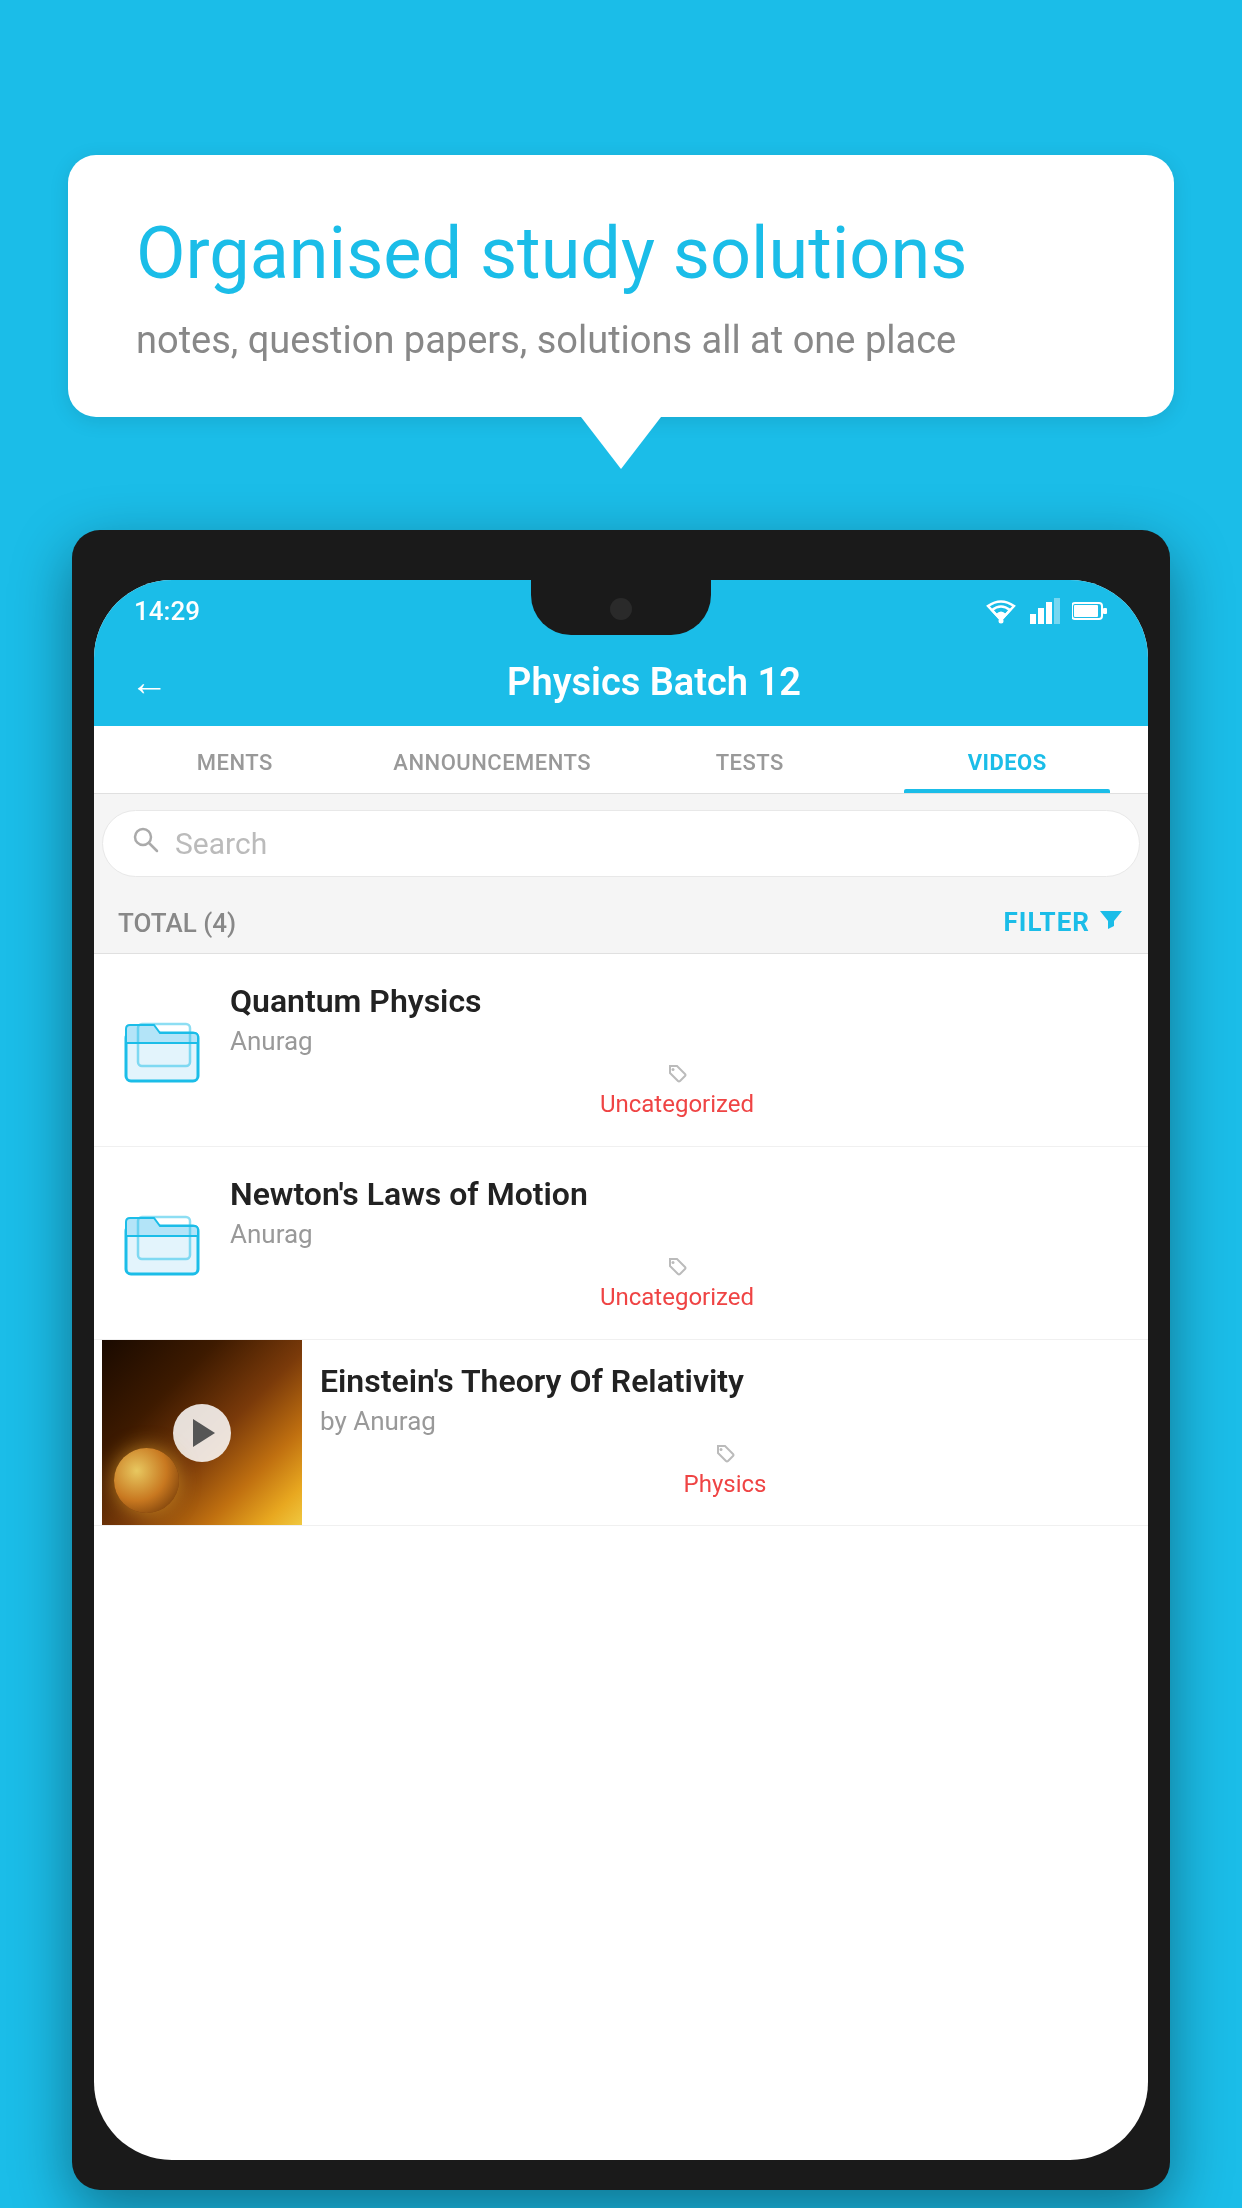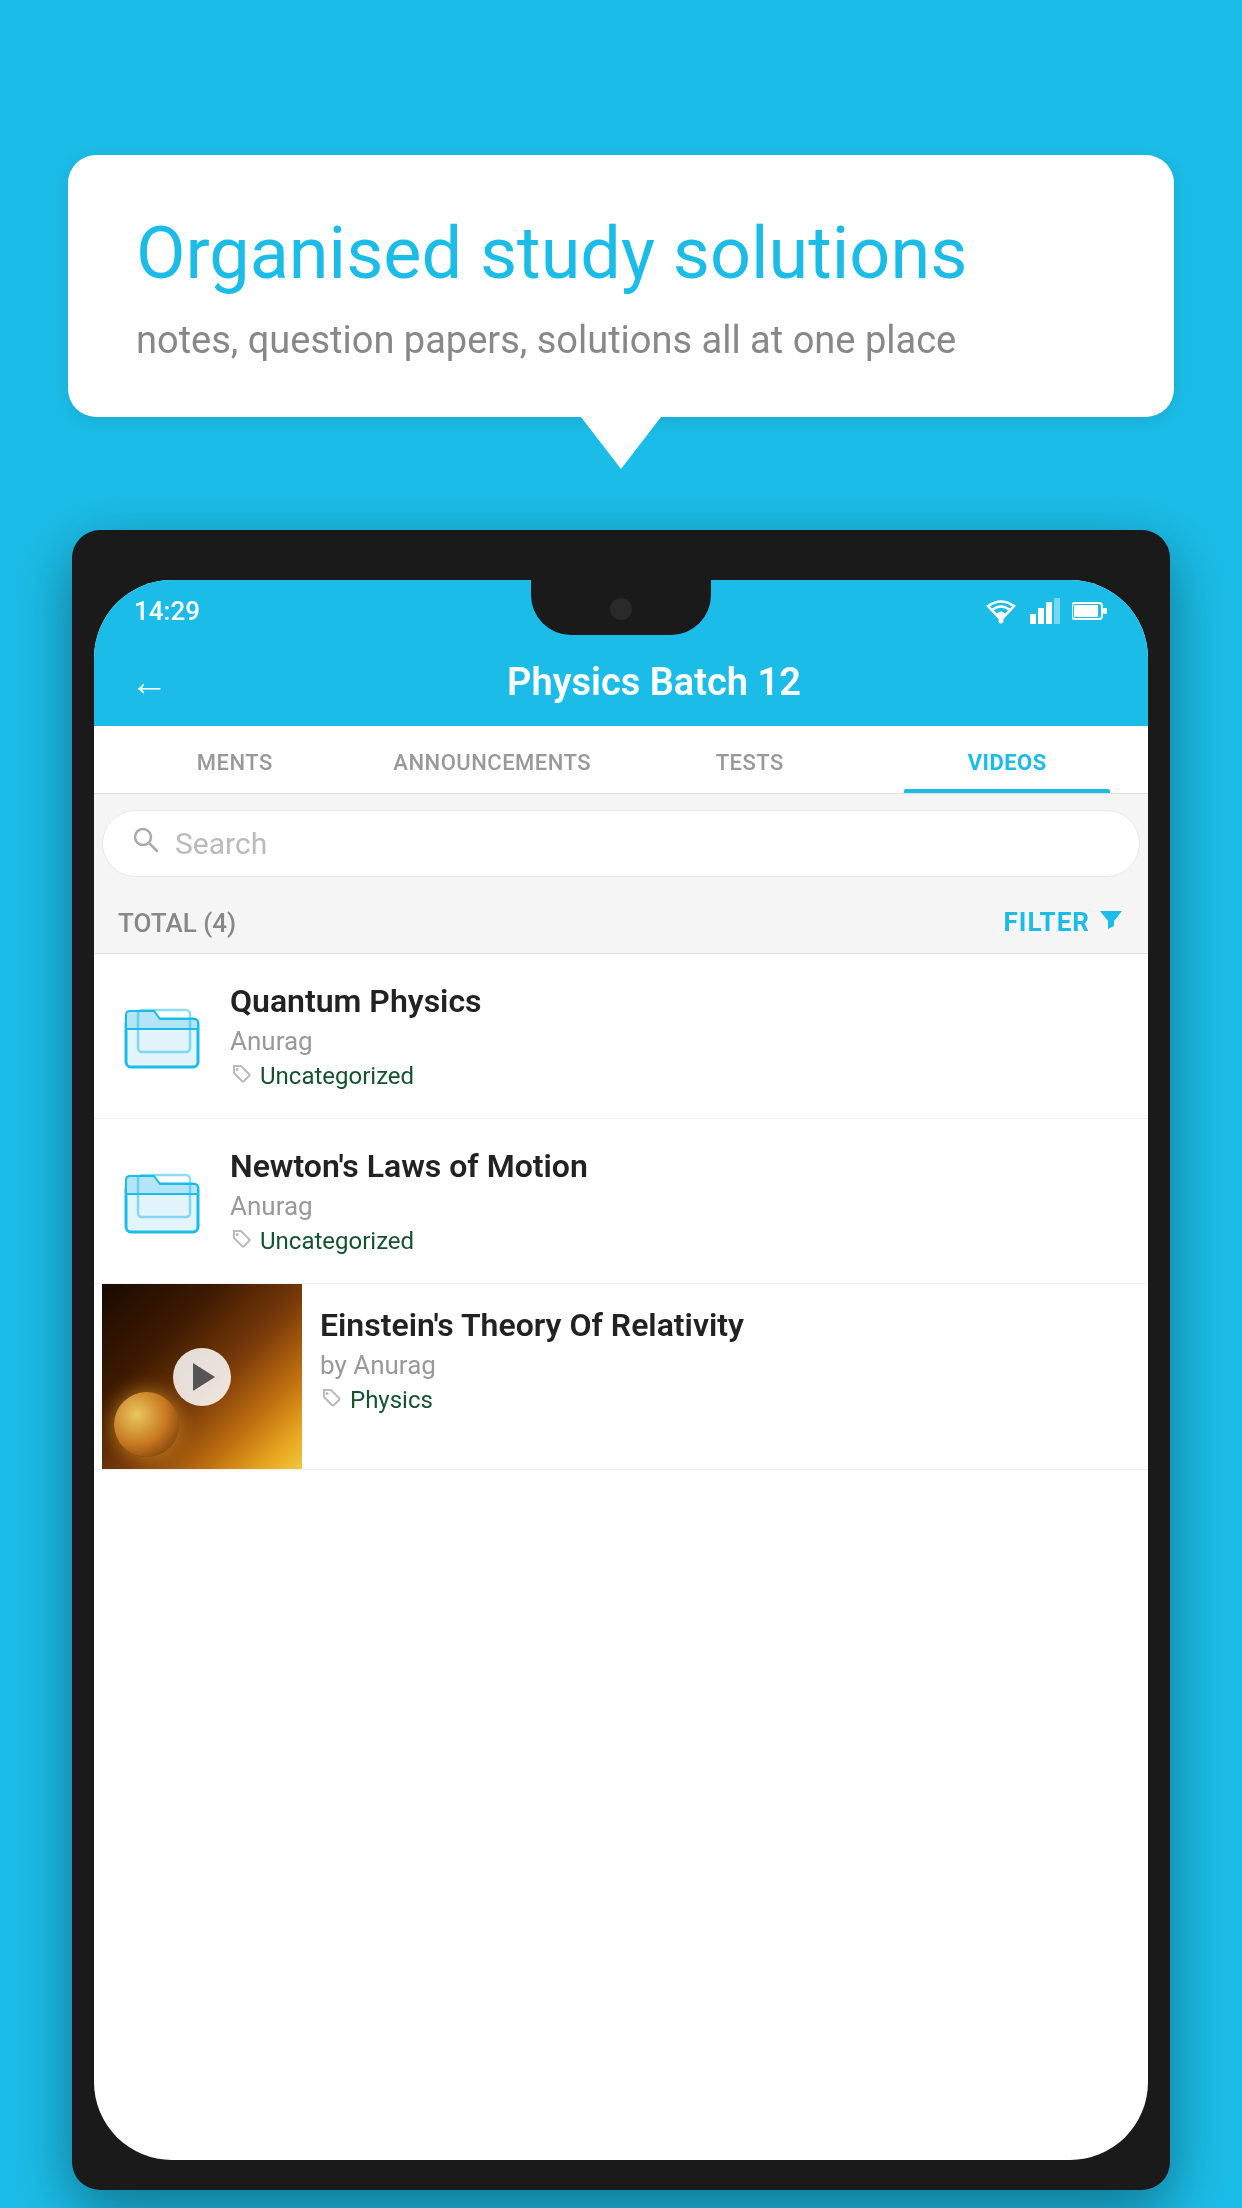--- a/index.html
+++ b/index.html
@@ -259,23 +259,23 @@
       margin-bottom: 6px;
     }
     .video-author {
       font-size: 26px;
       color: #999;
       margin-bottom: 6px;
     }
     .video-tag {
       display: flex;
       align-items: center;
-      gap: 8px;
-      color: #14532d;
+      color: #ef4444;
       font-size: 24px;
+      flex-direction: column;
     }
 
     
     .video-item-thumb {
       display: flex;
       align-items: flex-start;
       padding: 0 0 0 8px;
       border-bottom: 1px solid #f0f0f0;
       gap: 0;
       overflow: hidden;

